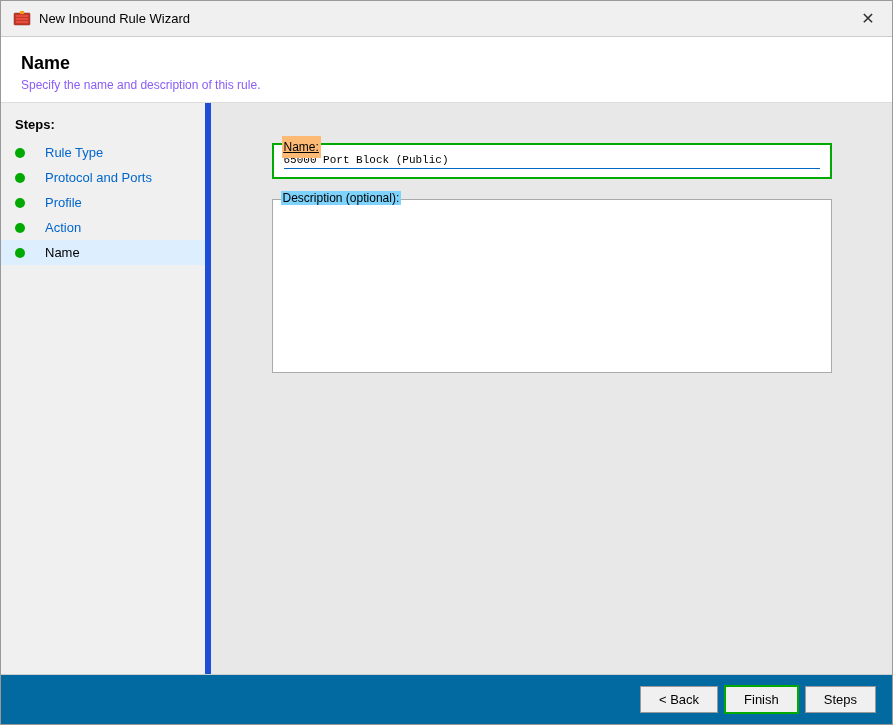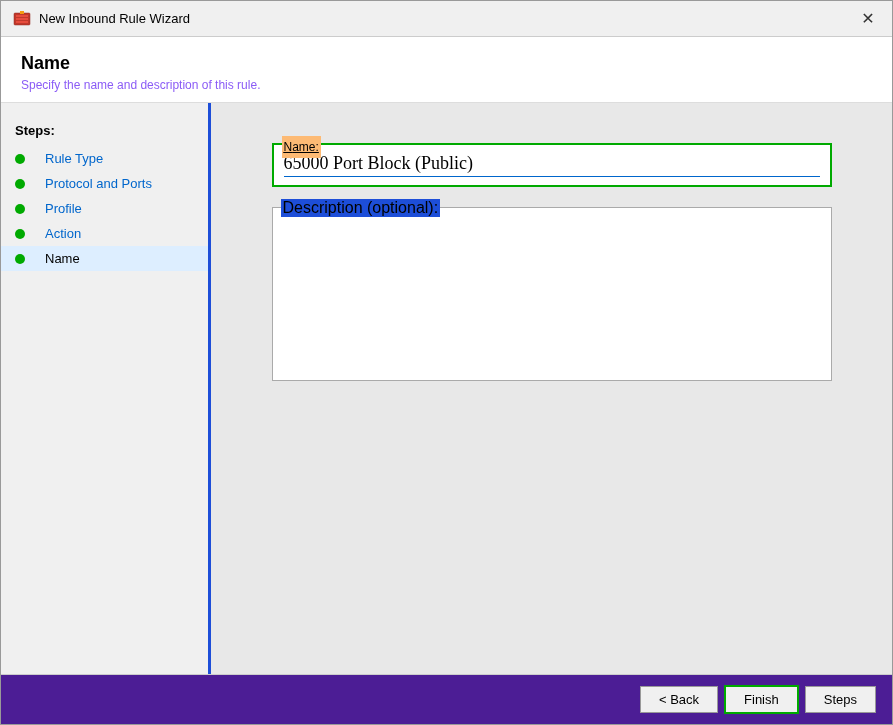--- a/index.html
+++ b/index.html
@@ -78,22 +78,22 @@
       color: #8b5cf6;
     }
     .dialog-body {
       display: flex;
       flex: 1;
       overflow: hidden;
     }
     .sidebar {
       width: 210px;
       background: #f0f0f0;
-      border-right: 3px solid #1d4ed8;
-      padding: 20px 0;
+      border-right: 6px solid #1d4ed8;
+      padding: 14px 0;
     }
     .steps-label {
       font-weight: bold;
       font-size: 13px;
       color: #000;
       padding: 0 14px 8px 14px;
     }
     .step-item {
       display: flex;
       align-items: center;
@@ -125,21 +125,21 @@
     }
     .main-content {
       flex: 1;
       background: #e8e8e8;
       padding: 40px 30px 20px 30px;
       display: flex;
       flex-direction: column;
       gap: 20px;
     }
     .dialog-footer {
-      background: #4c1d95;
+      background: #0369a1;
       border-top: 1px solid #ccc;
       padding: 20px 16px;
       display: flex;
       justify-content: flex-end;
       gap: 6px;
       align-items: center;
       height: 50px;
     }
     .footer-btn {
       padding: 5px 18px;
@@ -175,38 +175,38 @@
       font-size: 12px;
     }
     .name-wrapper-label span {
       text-decoration: underline;
     }
     .name-text-input {
       width: 100%;
       border: none;
       border-bottom: 1px solid #0066cc;
       outline: none;
-      font-size: 18px;
-      font-family: Liberation Serif, serif;
+      font-size: 11px;
+      font-family: Liberation Mono, monospace;
       padding: 2px 0;
       background: transparent;
     }
     .desc-wrapper {
       border: 1px solid #aaa;
       background: #fff;
       padding: 6px 10px 8px 10px;
       position: relative;
     }
     .desc-wrapper-label {
       position: absolute;
       top: -9px;
       left: 8px;
-      background: #1d4ed8;
+      background: #7dd3fc;
       padding: 0 2px;
-      font-size: 16px;
+      font-size: 12px;
     }
     .desc-text-area {
       width: 100%;
       height: 155px;
       border: none;
       outline: none;
       font-size: 13px;
       font-family: 'Segoe UI', Tahoma, Geneva, Verdana, sans-serif;
       resize: none;
       background: transparent;

